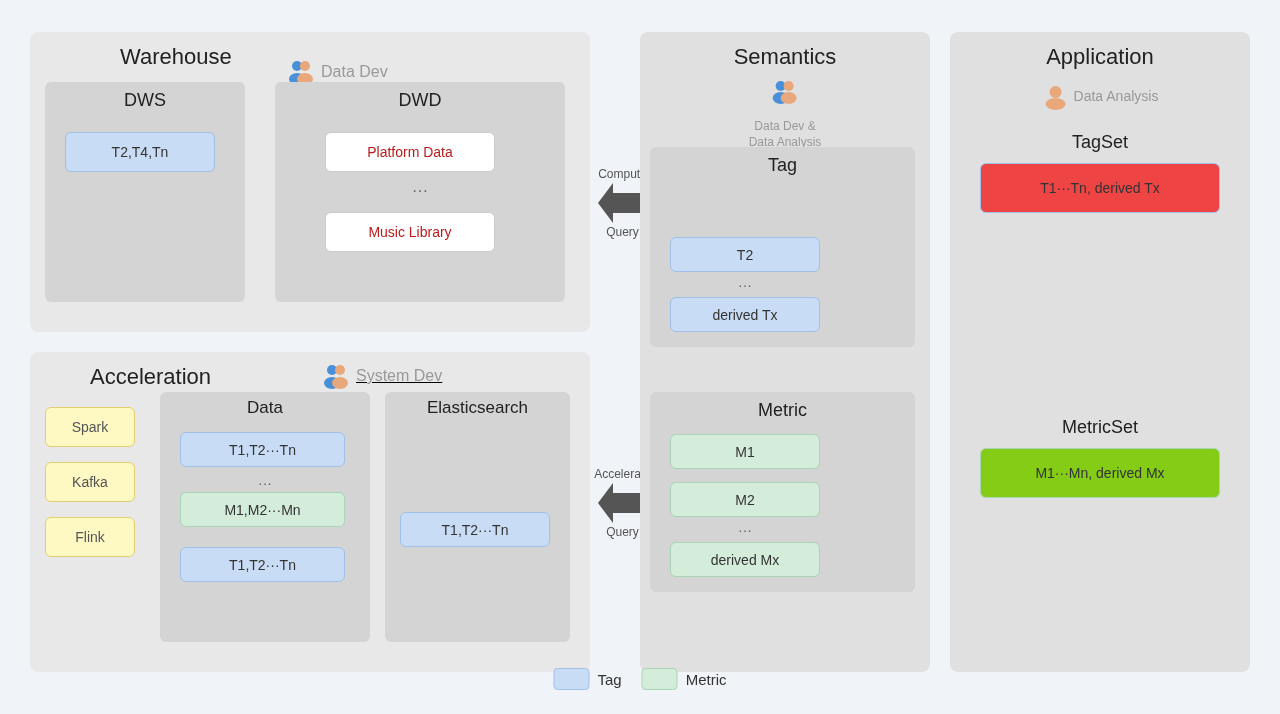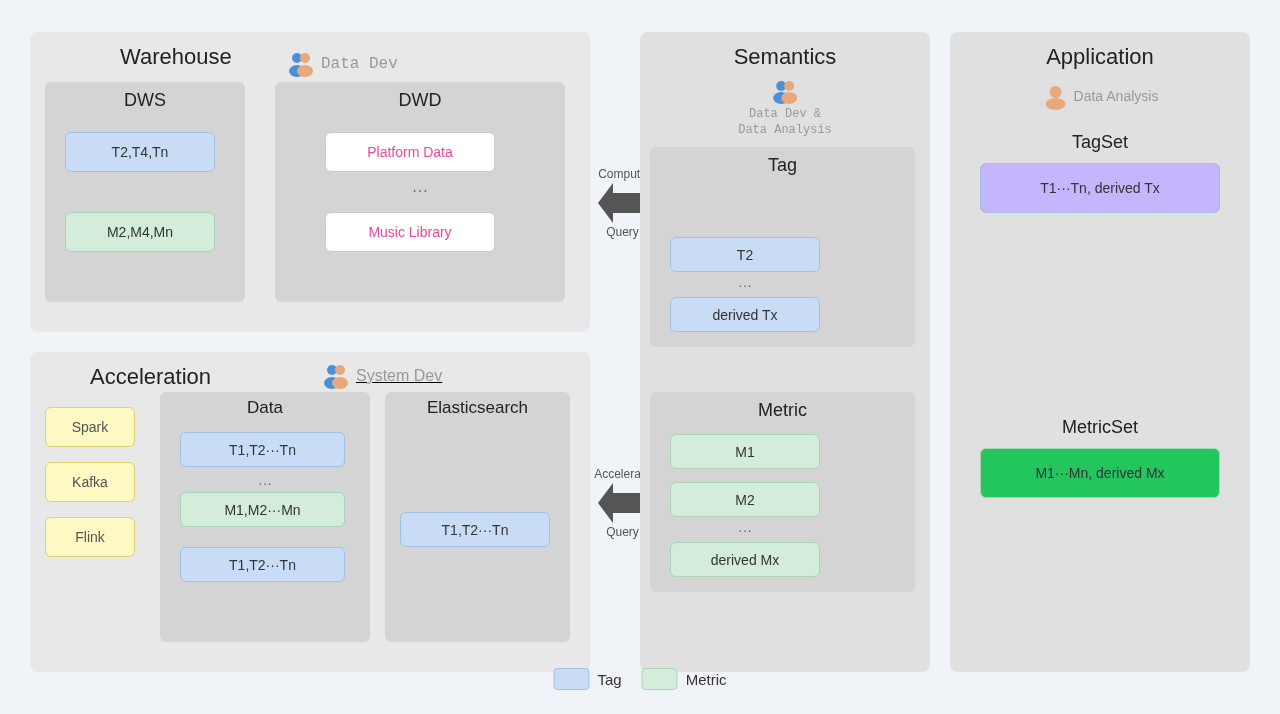--- a/index.html
+++ b/index.html
@@ -85,34 +85,34 @@
       color: #333;
     }
     .box-metric {
       background: #d4edda;
       border-color: #a8d5b5;
       color: #333;
     }
     .box-plain {
       background: #fff;
       border-color: #ccc;
-      color: #ec4899;
+      color: #b91c1c;
     }
     .box-yellow {
       background: #fef9c3;
       border-color: #e0d070;
       color: #555;
     }
     .box-tagset {
-      background: #c4b5fd;
+      background: #ef4444;
       border-color: #a0c0e8;
       color: #333;
     }
     .box-metricset {
-      background: #22c55e;
+      background: #84cc16;
       border-color: #a8d5b5;
       color: #333;
     }
 
     
     .arrows-svg {
       position: absolute;
       top: 0; left: 0;
       width: 100%;
       height: 100%;
@@ -195,36 +195,35 @@
     <line x1="807" y1="315" x2="900" y2="255" stroke="#555" stroke-width="1.5" marker-end="url(#arrowhead-dark)"></line>
 
     <line x1="807" y1="478" x2="900" y2="515" stroke="#555" stroke-width="1.5" marker-end="url(#arrowhead-dark)"></line>
     <line x1="807" y1="515" x2="900" y2="515" stroke="#555" stroke-width="1.5" marker-end="url(#arrowhead-dark)"></line>
     <line x1="807" y1="575" x2="900" y2="515" stroke="#555" stroke-width="1.5" marker-end="url(#arrowhead-dark)"></line>
   </svg>
 
   <div class="panel panel-warehouse">
     <div class="panel-title" style="top:12px; left:90px;">Warehouse</div>
 
-    <div style="position:absolute; top:16px; left:255px; display:flex; align-items:center; gap:4px;font-family:Liberation Mono, monospace;">
+    <div style="position:absolute; top:24px; left:255px; display:flex; align-items:center; gap:4px;">
       <svg width="32" height="32" viewBox="0 0 32 32">
         <circle cx="12" cy="10" r="5" fill="#4a90d9"></circle>
         <ellipse cx="12" cy="23" rx="8" ry="6" fill="#4a90d9"></ellipse>
         <circle cx="20" cy="10" r="5" fill="#e8a87c"></circle>
         <ellipse cx="20" cy="23" rx="8" ry="6" fill="#e8a87c"></ellipse>
       </svg>
       <span class="panel-subtitle" style="position:static;">Data Dev</span>
     </div>
 
     <div class="sub-panel" style="left:15px; top:50px; width:200px; height:220px;">
       <div class="panel-title" style="position:absolute; top:8px; left:50%; transform:translateX(-50%); font-size:18px;">DWS</div>
 
       <div class="box box-tag" style="top:50px; left:20px; width:150px; height:40px;">T2,T4,Tn</div>
 
-      <div class="box box-metric" style="top:130px; left:20px; width:150px; height:40px;">M2,M4,Mn</div>
     </div>
 
     <div class="sub-panel" style="left:245px; top:50px; width:290px; height:220px;">
       <div class="panel-title" style="position:absolute; top:8px; left:50%; transform:translateX(-50%); font-size:18px;">DWD</div>
 
       <div class="box box-plain" style="top:50px; left:50px; width:170px; height:40px;">Platform Data</div>
 
       <div class="dots" style="position:absolute; top:100px; left:0; right:0;">···</div>
 
       <div class="box box-plain" style="top:130px; left:50px; width:170px; height:40px;">Music Library</div>
@@ -278,21 +277,21 @@
     <span style="font-size:12px; color:#555; margin-bottom:2px;">Accelerate</span>
     <svg width="50" height="40" viewBox="0 0 50 40">
       <polygon points="50,10 15,10 15,0 0,20 15,40 15,30 50,30" fill="#555"></polygon>
     </svg>
     <span style="font-size:12px; color:#555; margin-top:2px;">Query</span>
   </div>
 
   <div class="panel panel-semantics">
     <div class="panel-title" style="top:12px; left:50%; transform:translateX(-50%); white-space:nowrap; position:absolute;">Semantics</div>
 
-    <div style="position:absolute; top:45px; left:50%; transform:translateX(-50%); display:flex; align-items:center; flex-direction:column; gap:2px;font-family:Liberation Mono, monospace;">
+    <div style="position:absolute; top:45px; left:50%; transform:translateX(-50%); display:flex; align-items:center; flex-direction:column; gap:14px;">
       <svg width="32" height="28" viewBox="0 0 32 28">
         <circle cx="12" cy="9" r="5" fill="#4a90d9"></circle>
         <ellipse cx="12" cy="21" rx="8" ry="6" fill="#4a90d9"></ellipse>
         <circle cx="20" cy="9" r="5" fill="#e8a87c"></circle>
         <ellipse cx="20" cy="21" rx="8" ry="6" fill="#e8a87c"></ellipse>
       </svg>
       <span style="font-size:12px; color:#999; text-align:center; white-space:pre-line; line-height:1.3;">Data Dev &amp;
 Data Analysis</span>
     </div>
 

